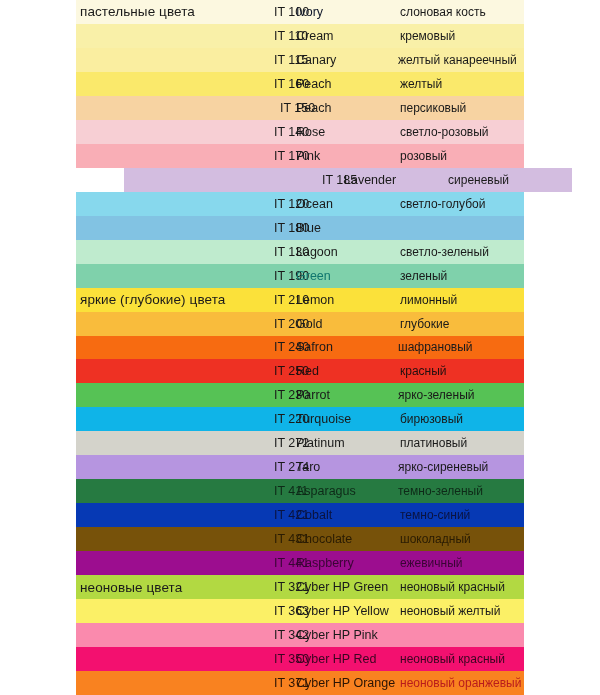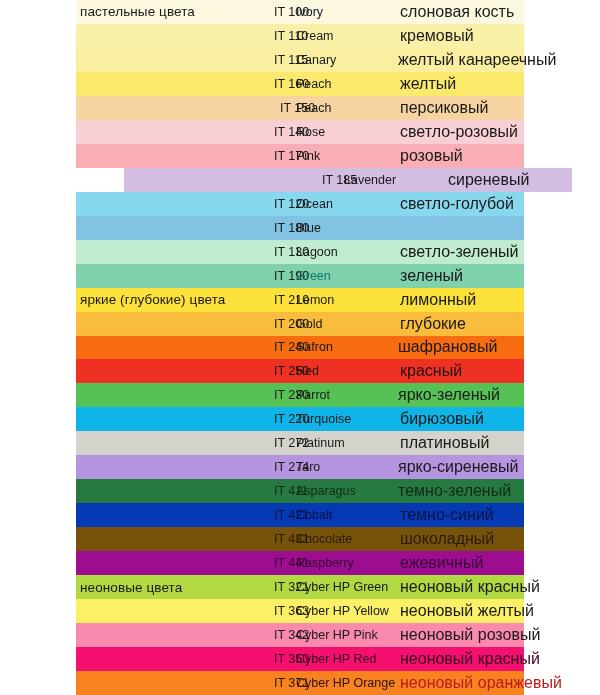--- a/index.html
+++ b/index.html
@@ -63,21 +63,21 @@
     align-items: center;
     font-size: 12.5px;
     white-space: nowrap;
   }
   .ru {
     position: absolute;
     top: 0;
     height: 100%;
     display: flex;
     align-items: center;
-    font-size: 16px;
+    font-size: 12px;
     white-space: nowrap;
   }
 </style>
 </head>
 <body>
 
 <div id="chart">
     <div class="row" style="top: 0px; height: 23.9655px;">
       <div class="swatch" style="background: rgb(252, 248, 224); left: 76px; width: 448px;"></div>
       <div class="group-label" style="color: rgb(26, 26, 26);">пастельные цвета</div>
@@ -234,21 +234,20 @@
     <div class="row" style="top: 599.138px; height: 23.9655px;">
       <div class="swatch" style="background: rgb(251, 240, 102); left: 76px; width: 448px;"></div>
       <div class="code" style="color: rgb(26, 26, 26);">IT 363</div>
       <div class="name" style="color: rgb(26, 26, 26);">Cyber HP Yellow</div>
       <div class="ru" style="left: 400px; color: rgb(26, 26, 26);">неоновый желтый</div>
     </div>
     <div class="row" style="top: 623.103px; height: 23.9655px;">
       <div class="swatch" style="background: rgb(250, 138, 173); left: 76px; width: 448px;"></div>
       <div class="code" style="color: rgb(26, 26, 26);">IT 342</div>
       <div class="name" style="color: rgb(26, 26, 26);">Cyber HP Pink</div>
-      <div class="ru" style="left: 400px; color: rgb(26, 26, 26);">неоновый розовый</div>
     </div>
     <div class="row" style="top: 647.069px; height: 23.9655px;">
       <div class="swatch" style="background: rgb(243, 16, 111); left: 76px; width: 448px;"></div>
       <div class="code" style="color: rgb(59, 5, 33);">IT 350</div>
       <div class="name" style="color: rgb(59, 5, 33);">Cyber HP Red</div>
       <div class="ru" style="left: 400px; color: rgb(59, 5, 33);">неоновый красный</div>
     </div>
     <div class="row" style="top: 671.034px; height: 23.9655px;">
       <div class="swatch" style="background: rgb(249, 130, 32); left: 76px; width: 448px;"></div>
       <div class="code" style="color: rgb(43, 20, 4);">IT 371</div>

